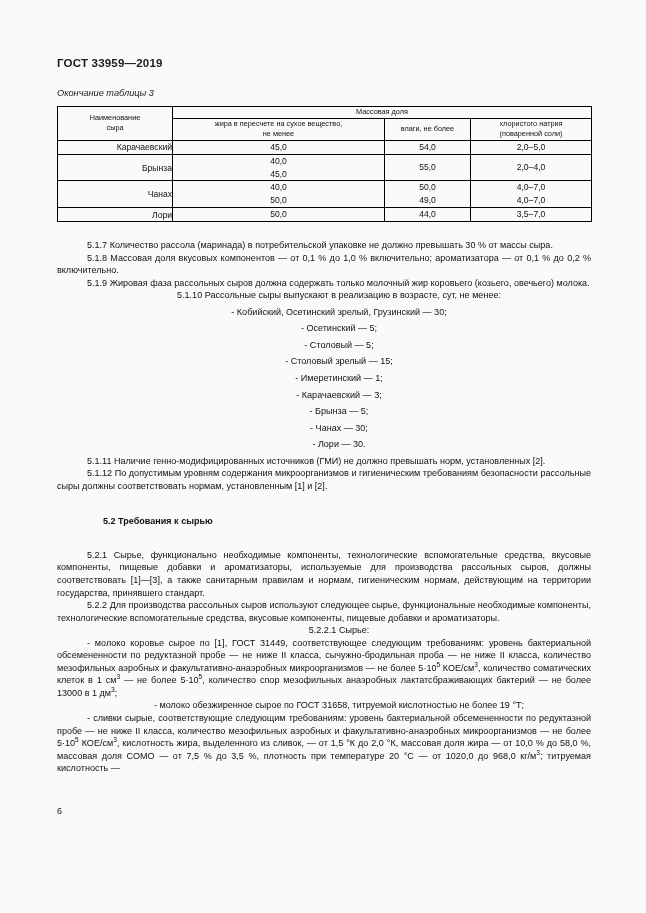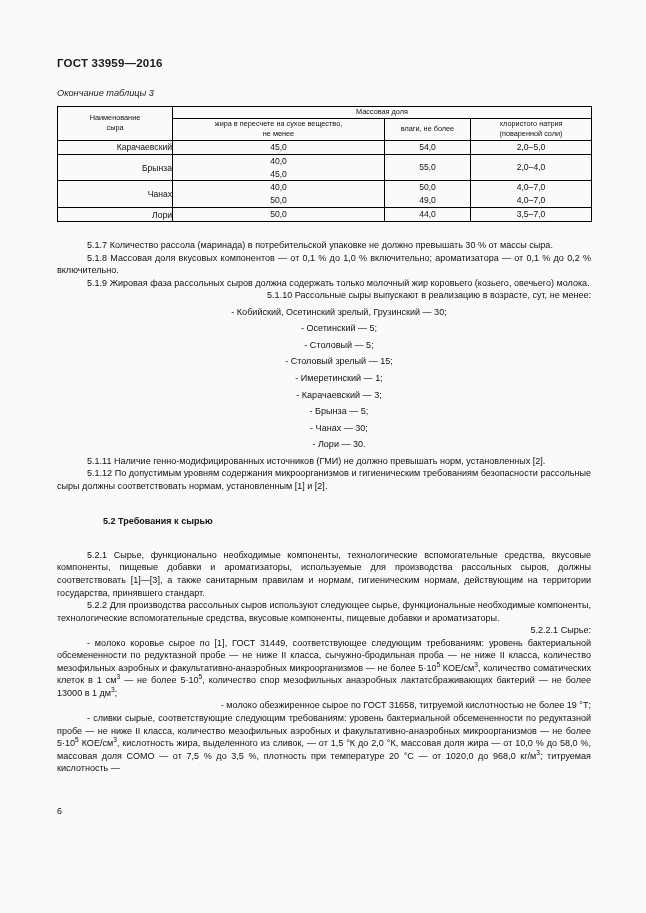--- a/index.html
+++ b/index.html
@@ -83,21 +83,21 @@
     font-size: 9.05px;
     line-height: 12.55px;
     text-align: left;
     color: #111;
   }
   p.para {
     margin: 0;
     text-indent: 30px;
     text-align: justify;
   }
-  p.para.nojust { text-align: right; }
+  p.para.nojust { text-align: center; }
   p.dash {
     margin: 4px;
     text-indent: 30px;
     text-align: center;
   }
   p.sec-head {
     margin: 16px;
     text-indent: 30px;
     font-weight: bold;
     padding-top: 7px;
@@ -111,21 +111,21 @@
     font-size: 9px;
     color: #111;
   }
 </style>
 </head>
 <body>
 
 <div class="page">
   <div class="content">
 
-    <div class="gost-header">ГОСТ 33959—2016</div>
+    <div class="gost-header">ГОСТ 33959—2019</div>
 
     <div class="table-caption">Окончание таблицы 3</div>
 
     <table class="spec">
       <colgroup>
         <col class="col-name">
           <col class="col-fat">
           <col class="col-moist">
           <col class="col-salt">
       </colgroup>

